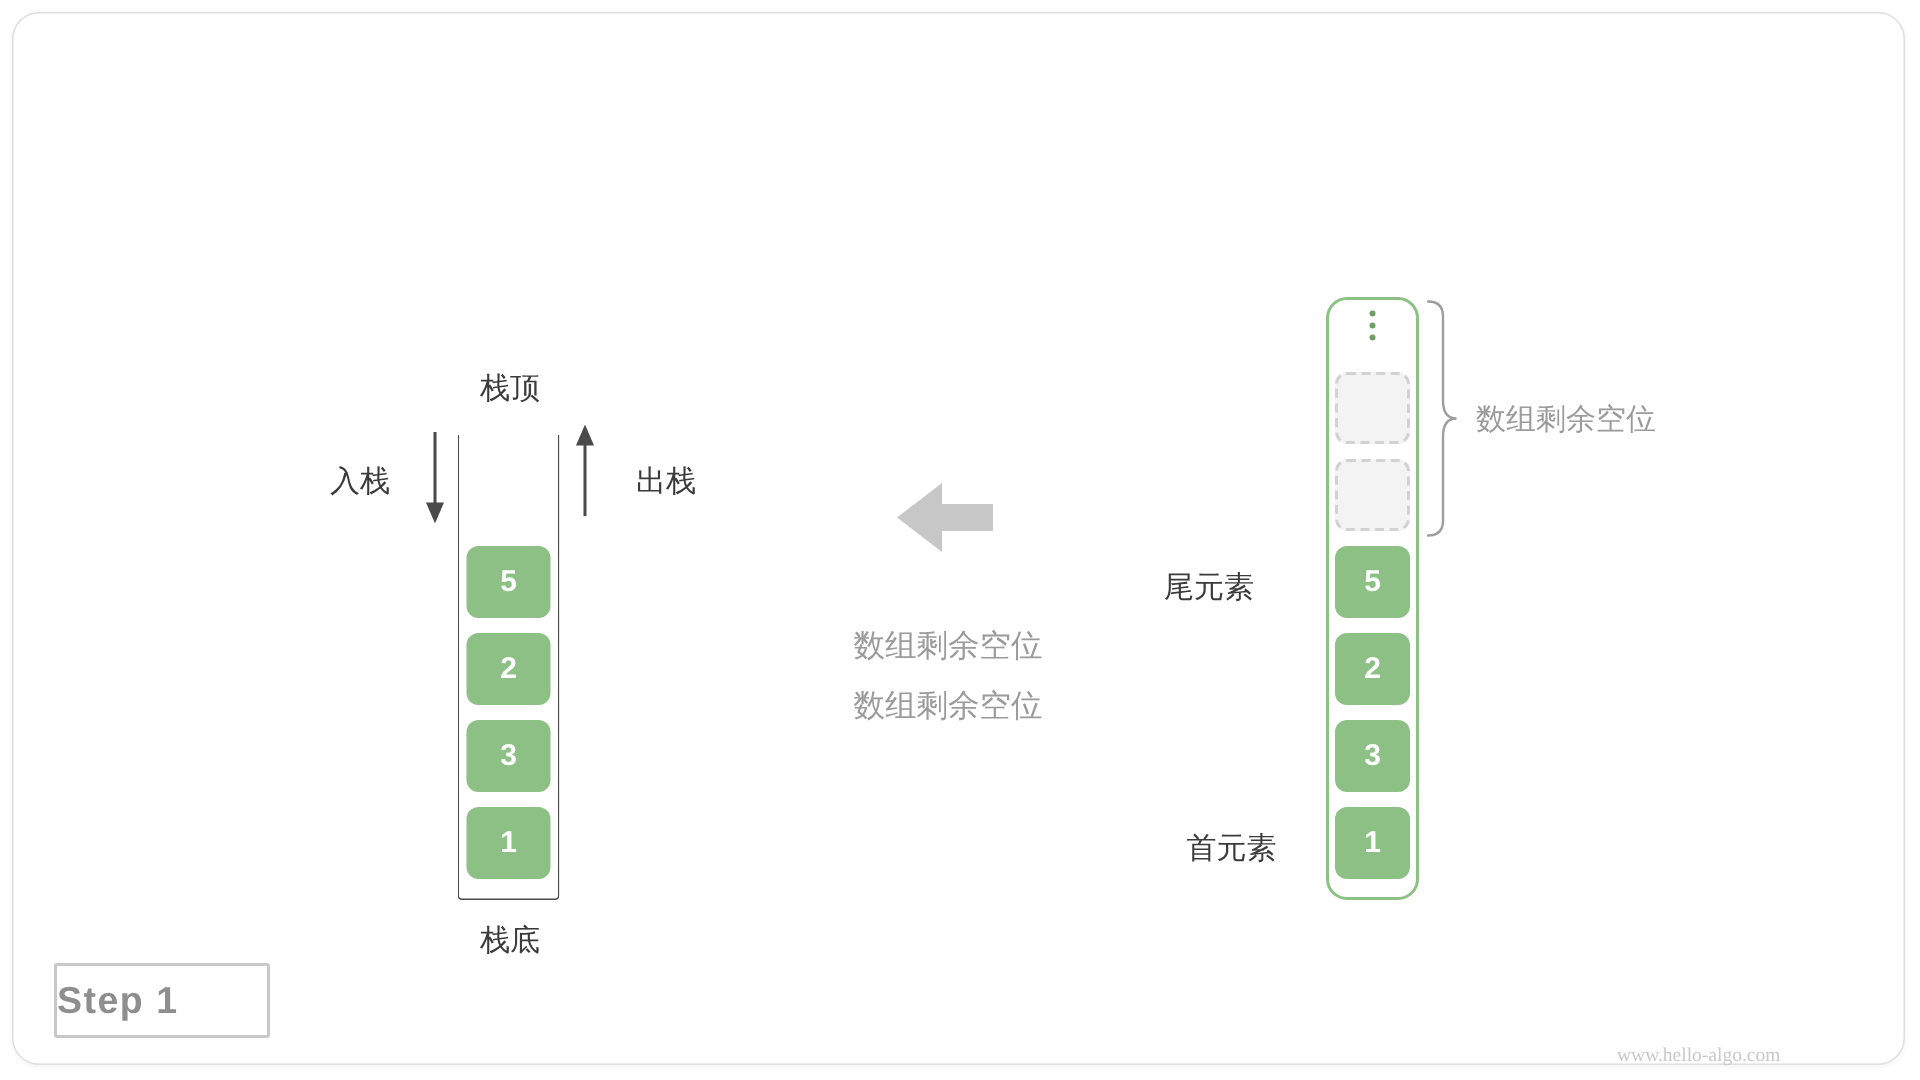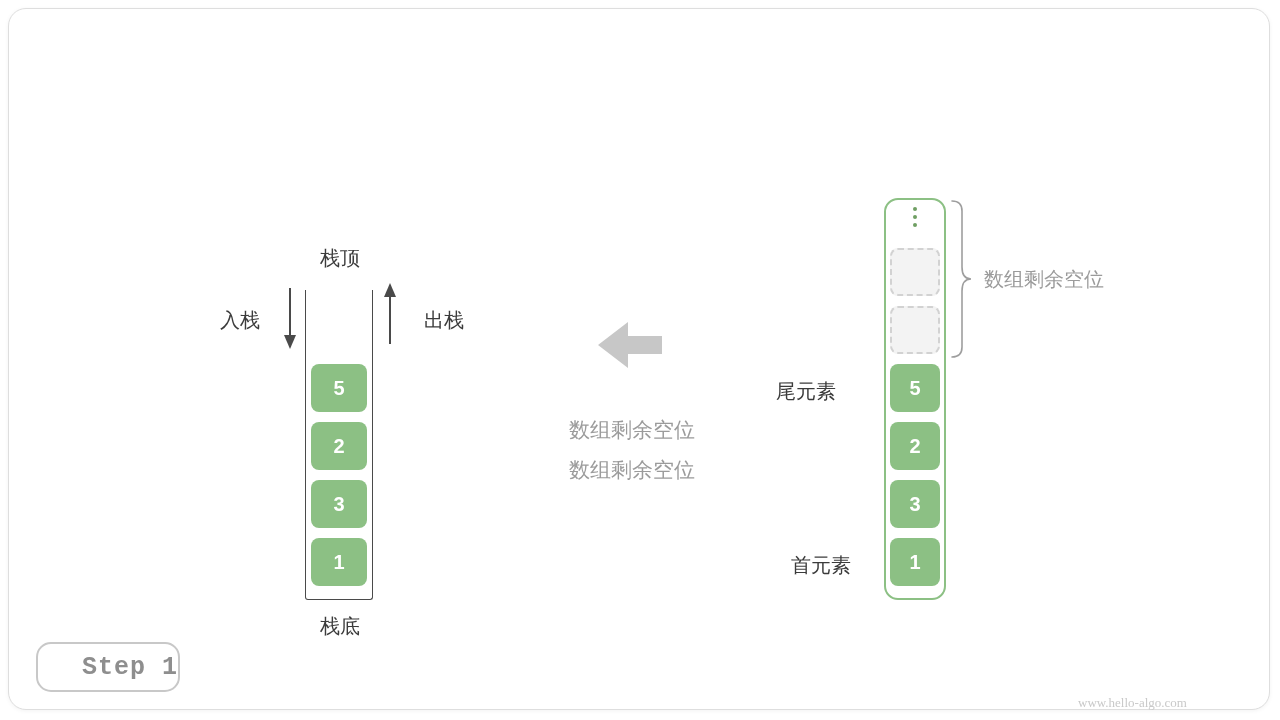--- a/index.html
+++ b/index.html
@@ -62,23 +62,23 @@
   .dots { position:absolute; left:913px; top:207px; display:flex; flex-direction:column; gap:4px; }
   .dots i { display:block; width:4px; height:4px; border-radius:50%; background:var(--dot-green,#6f9f63); }
   .brace { position:absolute; left:950px; top:200px; }
   .remaining-label { left:984px; top:266px; }
   .tail-label { left:776px; top:378px; width:90px; }
   .head-label { left:776px; top:552px; width:90px; text-align:center; }
 
   
   .step-box {
     position:absolute; left:36px; top:642px; width:144px; height:50px;
-    border:2px solid var(--step-border,#c8c8c8); border-radius:15px; background:#fff;
-    display:flex; align-items:center; justify-content:flex-end;
-    font-family:Liberation Mono, monospace; font-weight:bold;
+    border:2px solid var(--step-border,#c8c8c8); border-radius:2px; background:#fff;
+    display:flex; align-items:center; justify-content:flex-start;
+    font-family:Liberation Sans, sans-serif; font-weight:bold;
     font-size:25px; color:var(--step-text,#8e8e8e); box-sizing:border-box;
     letter-spacing:1px;
   }
   .watermark {
     position:absolute; left:1078px; top:695px;
     font-family:Liberation Serif, serif;
     font-size:13px; color:var(--watermark,#c9c9c9);
   }
 </style>
 </head>

